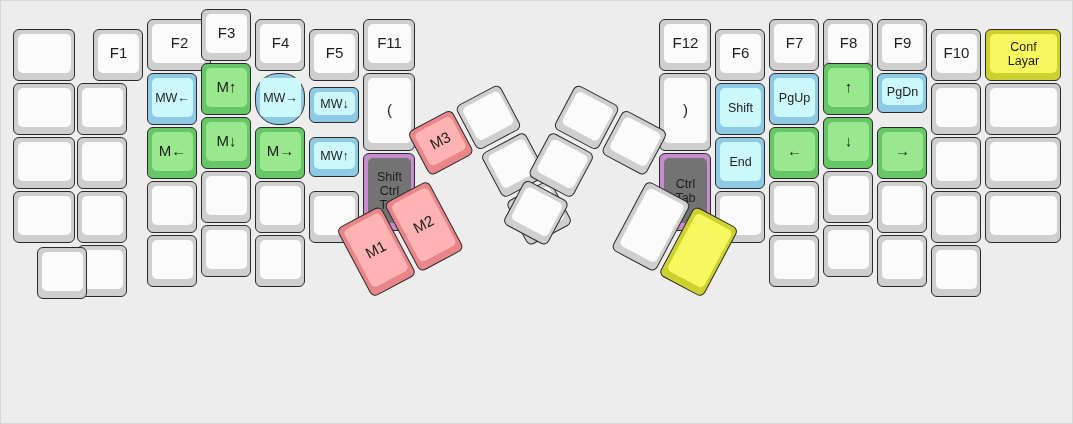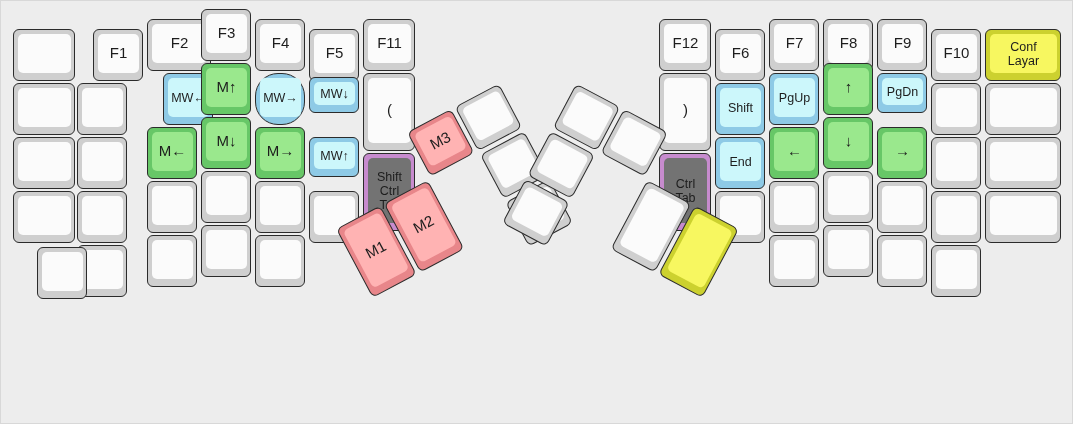--- a/index.html
+++ b/index.html
@@ -91,21 +91,21 @@
       </div>
       <div class="key k-white" style="left: 76px; top: 244px; width: 50px; height: 52px;">
         <div class="face"></div>
       </div>
       <div class="key k-white" style="left: 36px; top: 246px; width: 50px; height: 52px;">
         <div class="face"></div>
       </div>
       <div class="key k-white" style="left: 146px; top: 18px; width: 64px; height: 52px;">
         <div class="face">F2</div>
       </div>
-      <div class="key k-cyan" style="left: 146px; top: 72px; width: 50px; height: 52px; margin-left: 16px;">
+      <div class="key k-cyan" style="left: 146px; top: 72px; width: 50px; height: 52px;">
         <div class="face sm">MW←</div>
       </div>
       <div class="key k-green" style="left: 146px; top: 126px; width: 50px; height: 52px;">
         <div class="face">M←</div>
       </div>
       <div class="key k-white" style="left: 146px; top: 180px; width: 50px; height: 52px;">
         <div class="face"></div>
       </div>
       <div class="key k-white" style="left: 146px; top: 234px; width: 50px; height: 52px;">
         <div class="face"></div>
@@ -136,21 +136,21 @@
       </div>
       <div class="key k-white" style="left: 254px; top: 180px; width: 50px; height: 52px;">
         <div class="face"></div>
       </div>
       <div class="key k-white" style="left: 254px; top: 234px; width: 50px; height: 52px;">
         <div class="face"></div>
       </div>
       <div class="key k-white" style="left: 308px; top: 28px; width: 50px; height: 52px;">
         <div class="face">F5</div>
       </div>
-      <div class="key k-cyan" style="left: 308px; top: 76px; width: 50px; height: 36px;">
+      <div class="key k-cyan" style="left: 308px; top: 86px; width: 50px; height: 36px;">
         <div class="face sm">MW↓</div>
       </div>
       <div class="key k-cyan" style="left: 308px; top: 136px; width: 50px; height: 40px;">
         <div class="face sm">MW↑</div>
       </div>
       <div class="key k-white" style="left: 308px; top: 190px; width: 50px; height: 52px;">
         <div class="face"></div>
       </div>
       <div class="key k-white" style="left: 362px; top: 18px; width: 52px; height: 52px;">
         <div class="face">F11</div>

